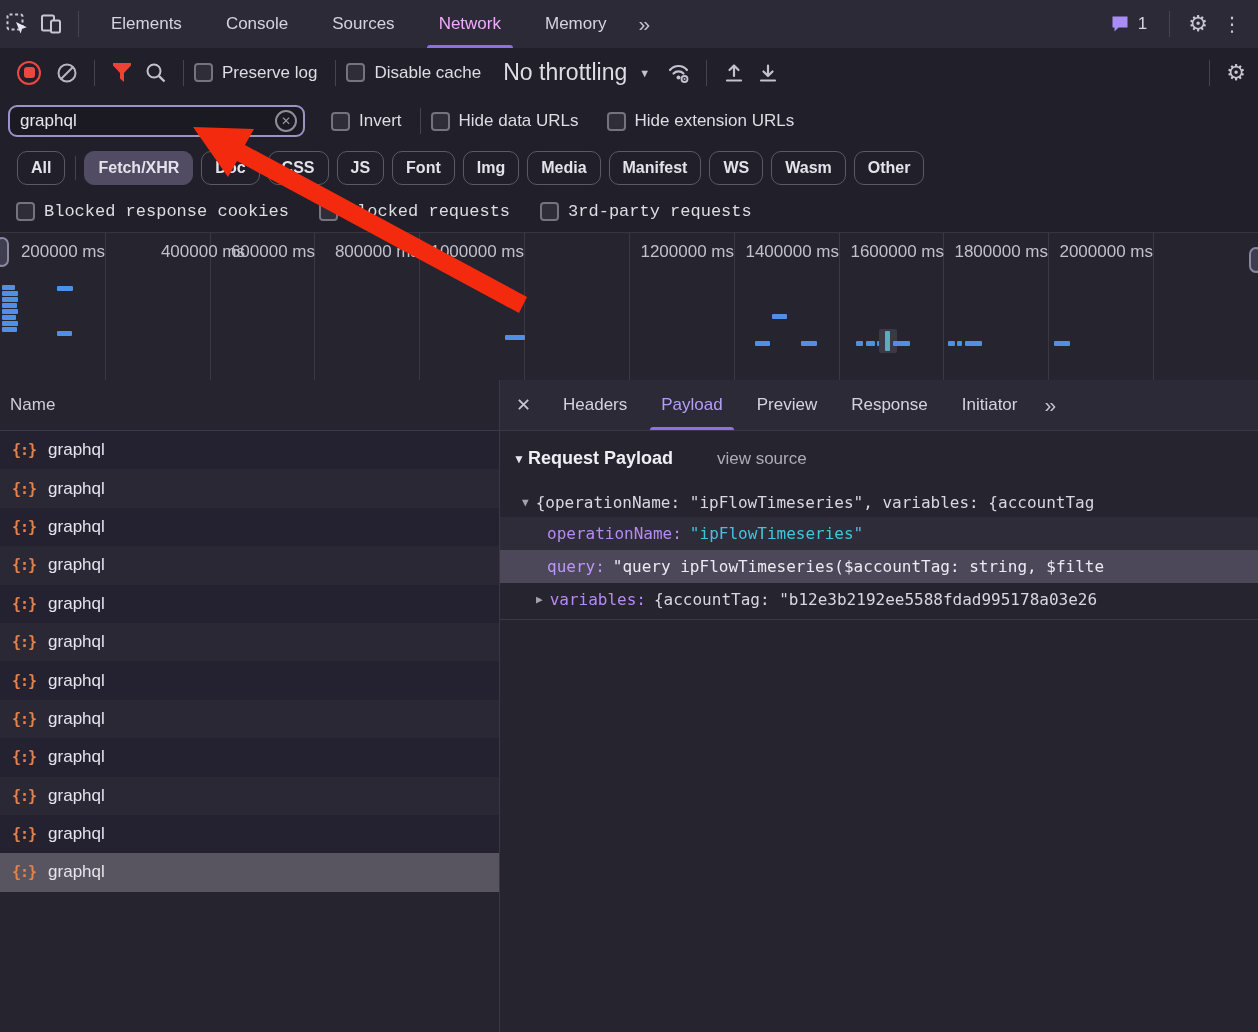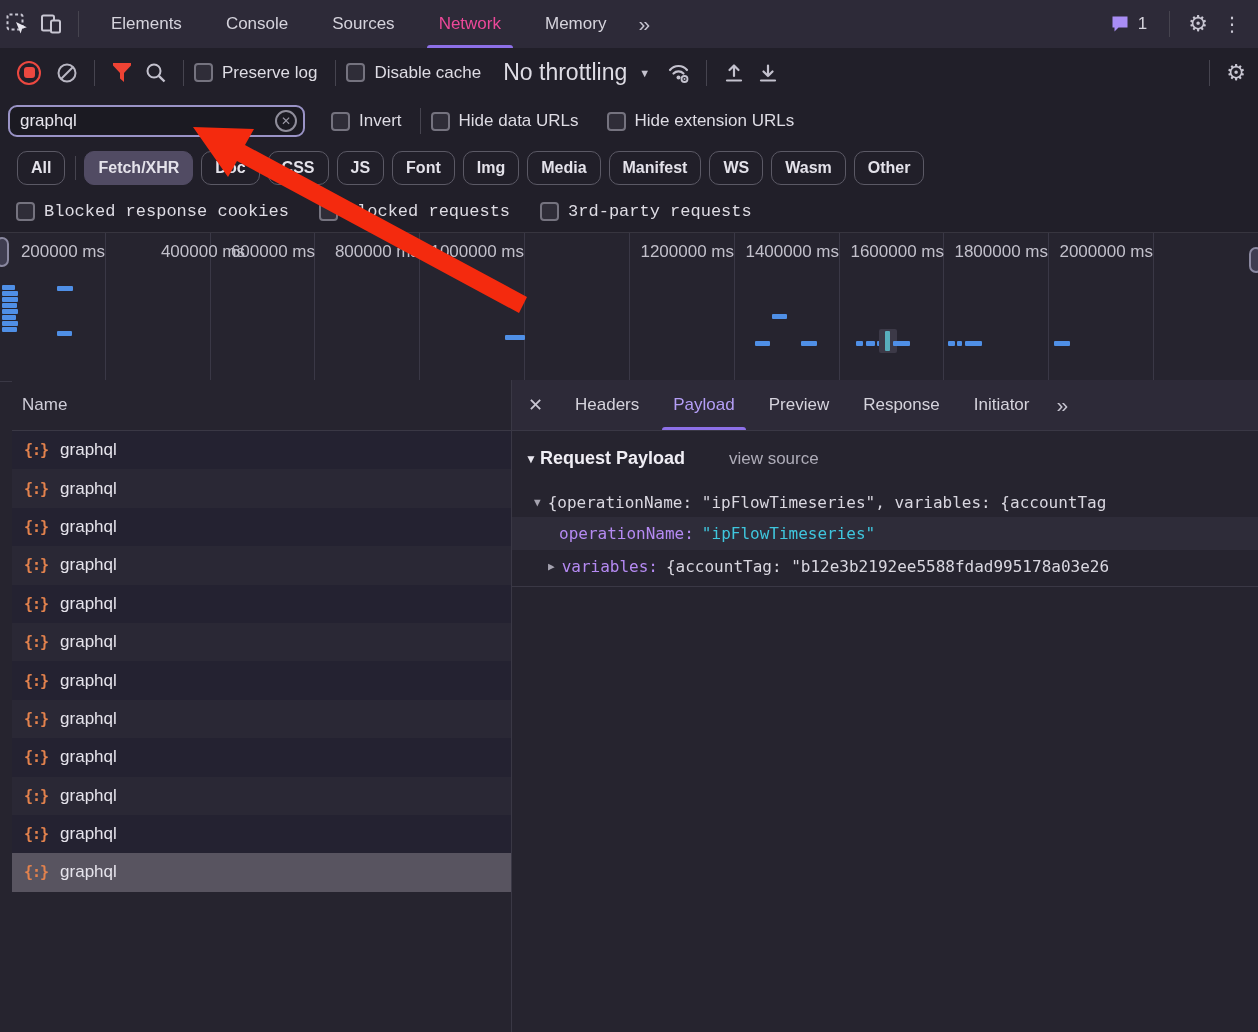--- a/index.html
+++ b/index.html
@@ -5,21 +5,21 @@
   html,body{margin:0;padding:0;background:#1a1920;}
   .screen{position:relative;width:1258px;height:1032px;background:#26242f;overflow:hidden;
           font-family:"Liberation Sans",sans-serif;color:#d5d3dc;}
   .row{position:absolute;left:0;right:0;display:flex;align-items:center;}
 
   
   .tabbar{top:0;height:48px;background:#2d2a38;border-bottom:1px solid #1d1c24;}
   .icon-btn{width:34px;height:34px;display:flex;align-items:center;justify-content:center;flex:none;}
   .vdiv{width:1px;height:26px;background:#46444f;margin:0 10px;flex:none;}
   .tab{height:48px;line-height:48px;padding:0 14px;margin:0 8px;font-size:17px;color:#d5d3dc;position:relative;cursor:default;}
-  .tab.active{color:#ec4899;}
+  .tab.active{color:#f0abfc;}
   .tab.active::after{content:"";position:absolute;left:2px;right:2px;bottom:0;height:3px;background:#8d70e8;border-radius:3px 3px 0 0;}
   .more-tabs{font-size:21px;color:#c8c6d2;margin:0 10px;}
   .tabbar-right{margin-left:auto;display:flex;align-items:center;padding-right:10px;}
   .badge-num{font-size:17px;color:#d5d3dc;margin:0 12px 0 7px;}
   .glyph{color:#c8c6d2;}
 
   
   .toolbar2{top:48px;height:49px;background:#211f29;border-bottom:1px solid #2c2a35;padding-left:8px;}
   .rec{width:20px;height:20px;border:2.5px solid #ec4840;border-radius:50%;position:relative;margin:0 9px;flex:none;}
   .rec::after{content:"";position:absolute;inset:4.5px;background:#ec4840;border-radius:3px;}
@@ -52,21 +52,21 @@
   .timeline{position:absolute;top:232px;left:0;right:0;height:148px;background:#26242f;
             border-top:1px solid #37353f;border-bottom:1px solid #3a3845;overflow:hidden;}
   .gline{position:absolute;top:0;bottom:0;width:1px;background:#3a3846;}
   .tl-label{position:absolute;top:9px;width:105px;text-align:right;font-size:17px;color:#c2c0cb;white-space:nowrap;}
   .bar{position:absolute;height:5px;background:#4f8fe6;border-radius:1px;}
   .marker-box{position:absolute;background:#3c3947;border-radius:2px;}
   .marker-line{position:absolute;background:#58aebc;border-radius:1px;}
   .pill{position:absolute;border:2px solid #8a88a0;background:#3f3d50;border-radius:8px;box-sizing:border-box;}
 
   
-  .bottom{position:absolute;top:380px;left:0;right:0;bottom:0;display:flex;padding-left:12px;}
+  .bottom{position:absolute;top:380px;left:0;right:0;bottom:0;display:flex;}
   .left-panel{width:500px;flex:none;background:#26242f;border-right:1px solid #3a3845;display:flex;flex-direction:column;box-sizing:border-box;}
   .lp-header{height:50px;flex:none;border-bottom:1px solid #3a3845;display:flex;align-items:center;
              padding-left:10px;font-size:17px;color:#cfcdd8;}
   .req-row{height:38.4px;display:flex;align-items:center;padding-left:12px;font-size:17px;color:#e6e4ec;}
   .req-row:nth-child(odd){background:#242231;}
   .req-row:nth-child(even){background:#2a2835;}
   .req-row.selected{background:#585460;}
   .braces{color:#e3824d;font-family:"DejaVu Sans Mono",monospace;font-size:15px;font-weight:bold;
           letter-spacing:-1px;margin-right:12px;}
 
@@ -366,20 +366,24 @@
         </div>
 
         <div class="prow p-root">
           <span class="tcaret">▼</span>
           <span>{operationName: "ipFlowTimeseries", variables: {accountTag</span>
         </div>
         <div class="prow p-op">
           <span class="k">operationName:</span>
           <span class="v-cyan">"ipFlowTimeseries"</span>
         </div>
+        <div class="prow p-query">
+          <span class="k">query:</span>
+          <span class="v-white">"query ipFlowTimeseries($accountTag: string, $filte</span>
+        </div>
         <div class="prow p-vars">
           <span class="tcaret">▶</span>
           <span class="k">variables:</span>
           <span>{accountTag: "b12e3b2192ee5588fdad995178a03e26</span>
         </div>
         <div class="p-divider"></div>
       </div>
     </div>
   </div>
 

